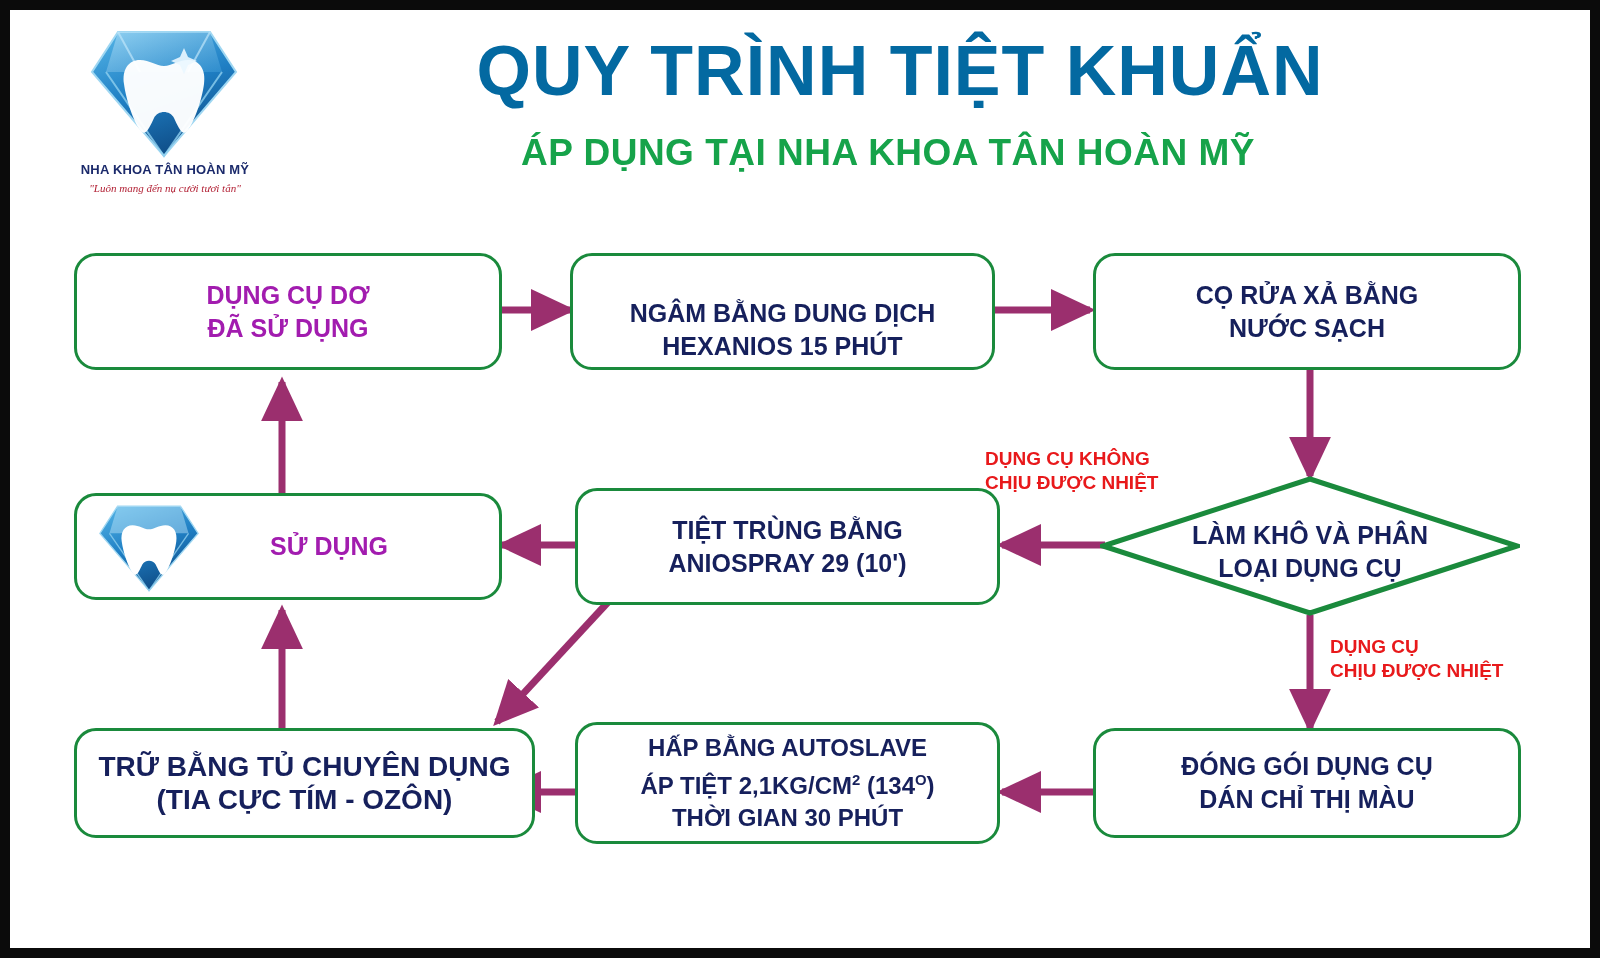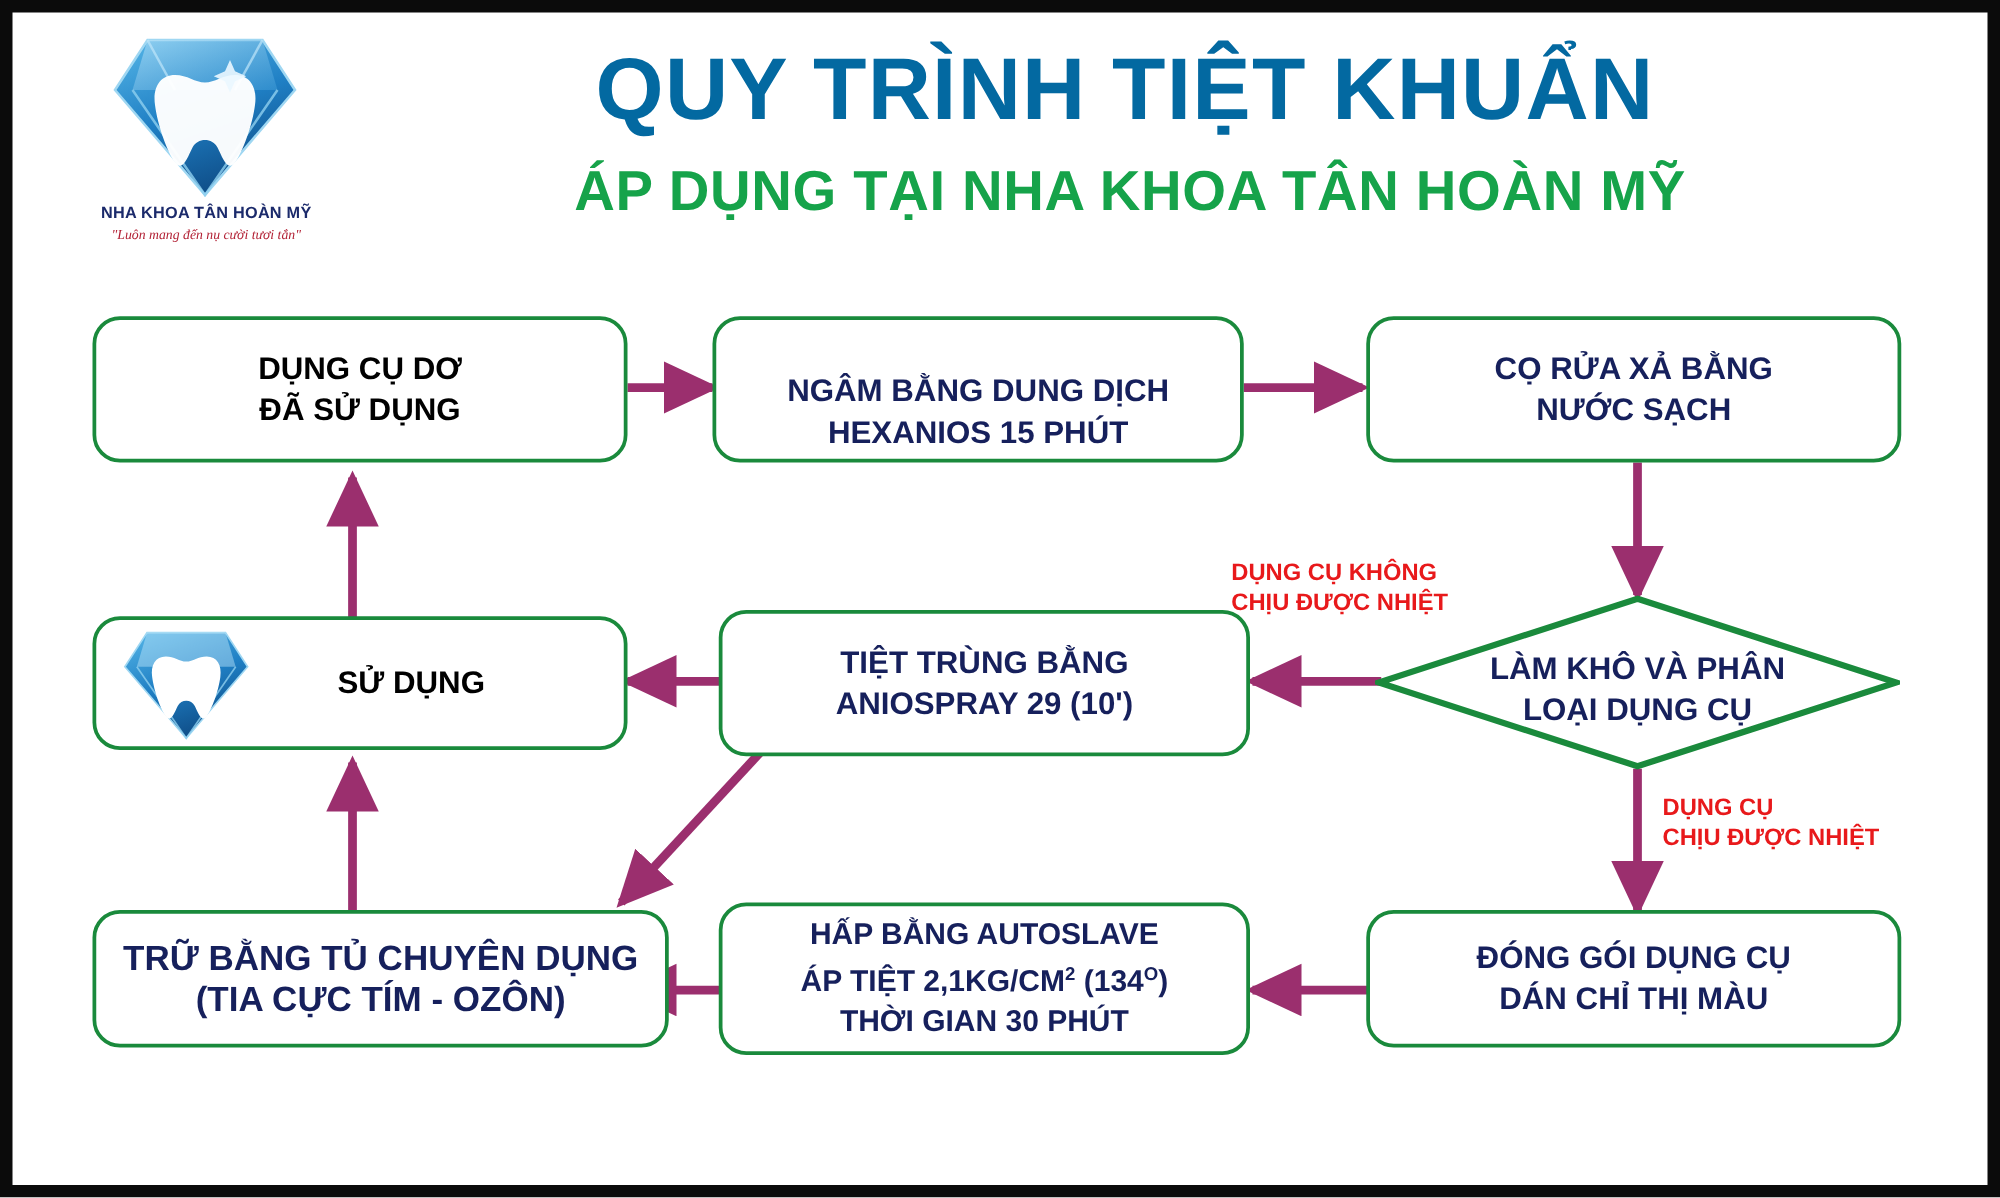--- a/index.html
+++ b/index.html
@@ -72,25 +72,25 @@
     width: 1260px;
     text-align: center;
     font-size: 70px;
     line-height: 78px;
     font-weight: bold;
     color: #0369a1;
     letter-spacing: 1px;
   }
   .title-sub {
     position: absolute;
-    left: 264px;
+    left: 248px;
     top: 122px;
     width: 1260px;
     text-align: center;
-    font-size: 45px;
+    font-size: 37px;
     line-height: 42px;
     font-weight: bold;
     color: #16a34a;
     letter-spacing: 0.5px;
   }
 
   
   .node {
     position: absolute;
     box-sizing: border-box;
@@ -101,21 +101,21 @@
     align-items: center;
     justify-content: center;
     text-align: center;
     font-weight: bold;
     color: #16205c;
     font-size: 25px;
     line-height: 33px;
     padding: 4px 10px;
   }
   .node.red {
-    color: #000000;
+    color: #a21caf;
   }
   .node .txt {
     white-space: pre-line;
   }
   .node-use {
     justify-content: center;
     padding-left: 20px;
   }
   .node-use .mini-diamond {
     width: 104px;

